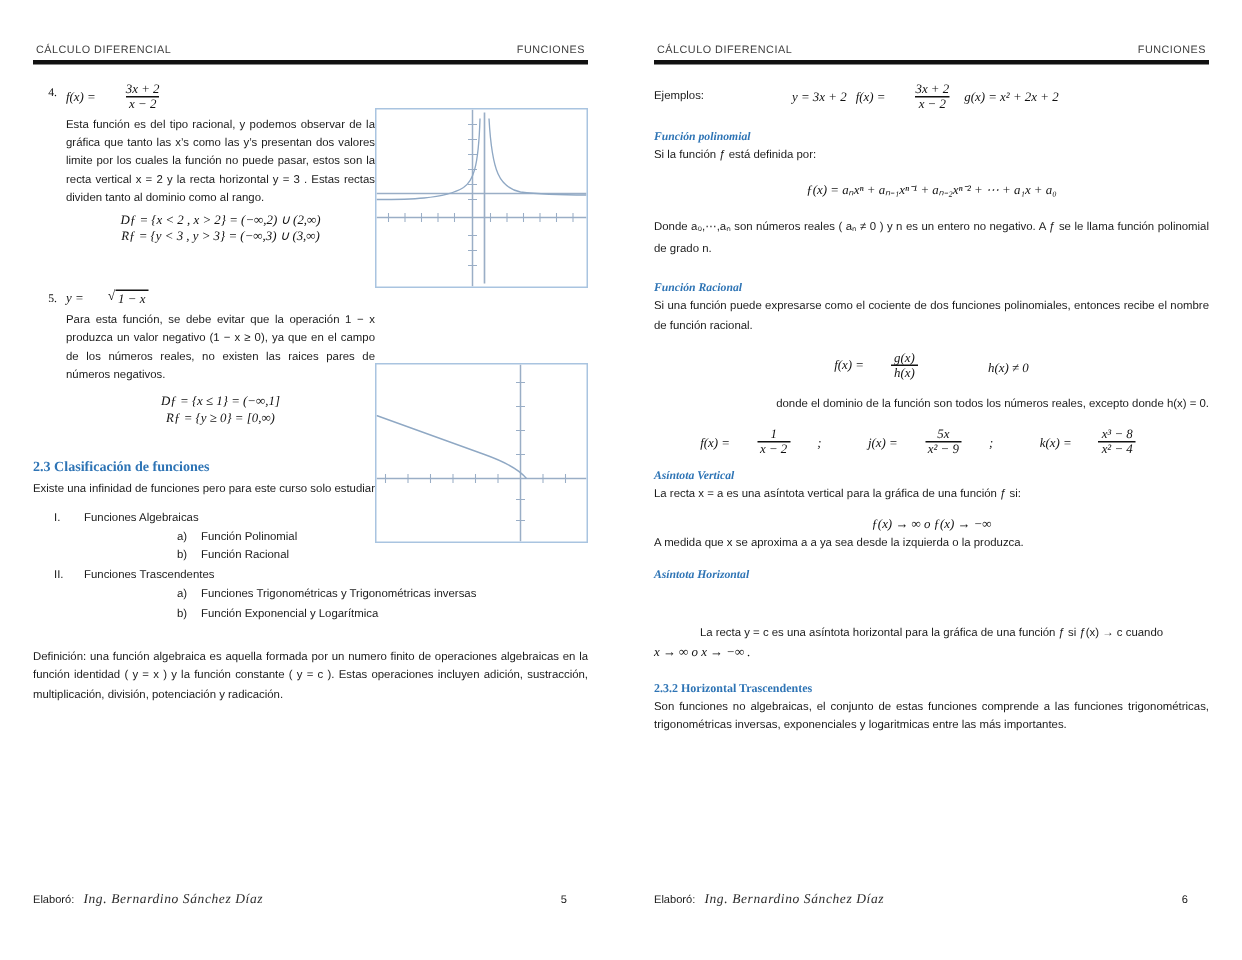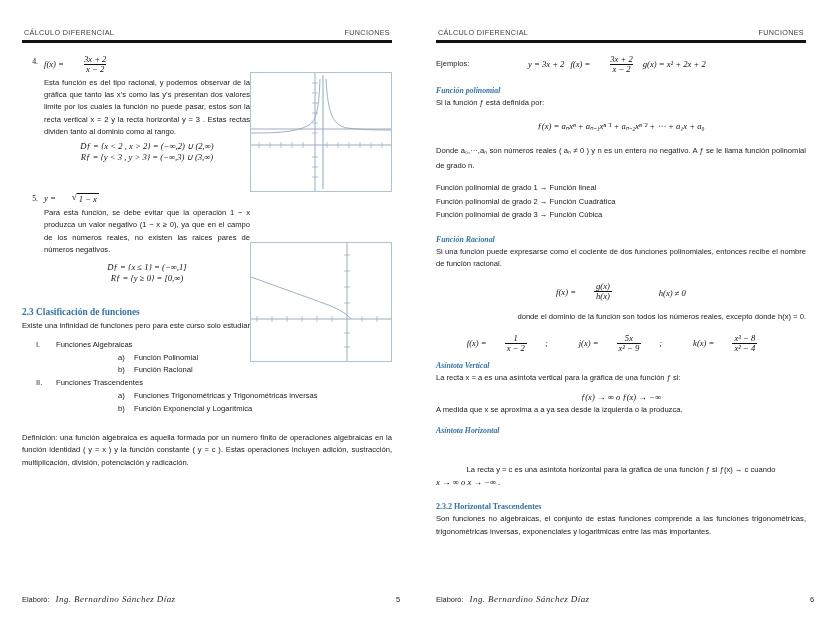--- a/index.html
+++ b/index.html
@@ -105,21 +105,21 @@
     display: flex; font-size: 7.6px; color: #1a1a1a;
     line-height: 1.7; padding-left: 96px;
   }
   .rlist .lvl2 .an { width: 16px; flex: 0 0 16px; }
 
   
   .arrow-line { font-size: 7.6px; line-height: 1.75; color: #1a1a1a; }
 
   
   .pg-footer {
-    position: absolute; left: 22px; right: 14px; bottom: 36px;
+    position: absolute; left: 22px; right: 36px; bottom: 36px;
     display: flex; align-items: baseline; justify-content: space-between;
     font-size: 7.4px; color: #1a1a1a; text-align: center;
   }
   .sig {
     font-family: "Liberation Serif", serif;
     font-style: italic; font-size: 9px;
     letter-spacing: .4px;
     color: #2b2b2b;
   }
   .folio { font-size: 7.4px; color: #1a1a1a; }
@@ -298,25 +298,20 @@
       </span>
       <span class="inline-gap"></span>
       <span class="math">g(x) = x² + 2x + 2</span>
     </div>
 
     <div>
       <div class="heading-ital">Función polinomial</div>
       <div class="body-txt" style="text-align:left;">Si la función  ƒ está definida por:</div>
       <div class="eqc math" style="margin:11px 0 11px 0;">ƒ(x) = aₙxⁿ + aₙ₋₁xⁿ⁻¹ + aₙ₋₂xⁿ⁻² + ⋯ + a₁x + a₀</div>
       <div class="body-txt" style="line-height:2;">Donde a₀,⋯,aₙ son números reales ( aₙ ≠ 0 ) y n es un entero no negativo. A ƒ se le llama función polinomial de grado n.</div>
-      <div style="margin-top:8px;">
-        <div class="arrow-line">Función polinomial de grado 1 → Función lineal</div>
-        <div class="arrow-line">Función polinomial de grado 2 → Función Cuadrática</div>
-        <div class="arrow-line">Función polinomial de grado 3 → Función Cúbica</div>
-      </div>
     </div>
 
     <div style="margin-top:14px;">
       <div class="heading-ital">Función Racional</div>
       <div class="body-txt">Si una función puede expresarse como el cociente de dos funciones polinomiales, entonces recibe el nombre de función racional.</div>
 
       <div class="eqc" style="margin:11px 0 10px 0;">
         <span class="math mrow">
           <span>f(x) =</span>
           <span class="frac">

